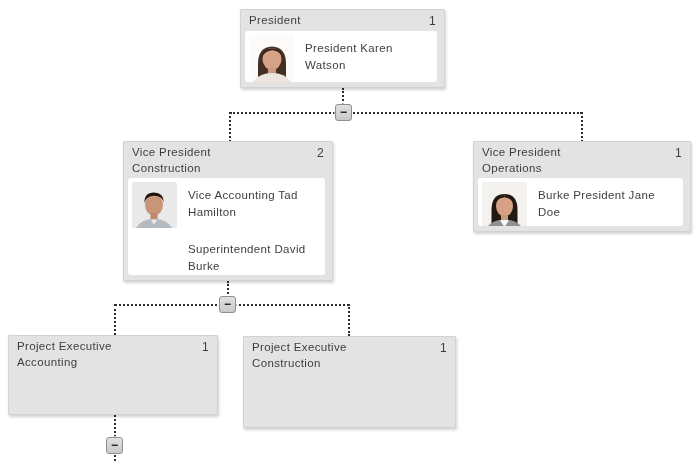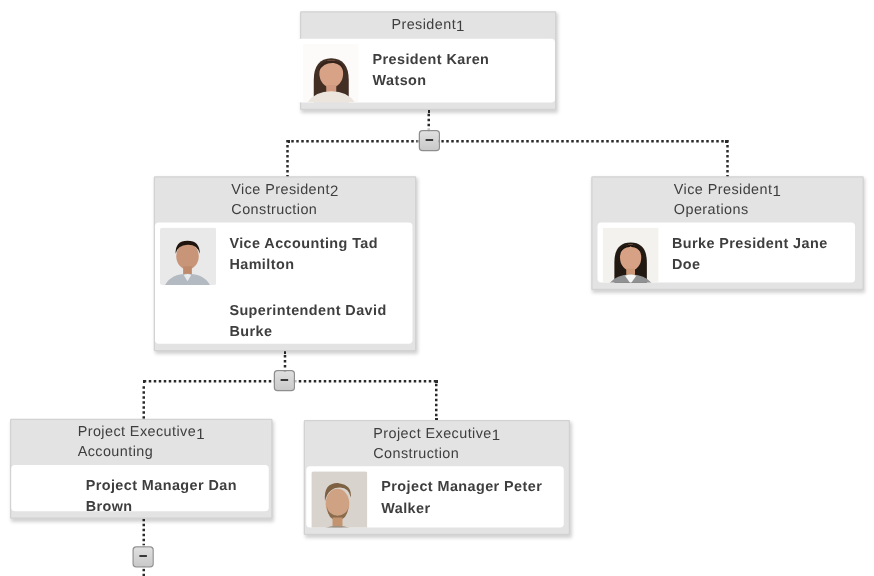--- a/index.html
+++ b/index.html
@@ -16,21 +16,20 @@
   .node {
     position: absolute;
     background: #e3e3e3;
     border: 1px solid #d2d2d2;
     border-radius: 1px;
     box-shadow: 1px 2px 3px rgba(0,0,0,0.18);
     display: flex;
     flex-direction: column;
     box-sizing: border-box;
     z-index: 3;
-    align-items: center;
   }
   .node-header {
     display: flex;
     justify-content: space-between;
     align-items: flex-start;
     padding: 3px 8px 1px 8px;
   }
   .node-title {
     font-size: 11.5px;
     letter-spacing: .35px;
@@ -46,21 +45,20 @@
     flex: 1;
     background: #ffffff;
     border-radius: 3px;
     margin: 1px 7px 5px 4px;
     padding: 4px;
     overflow: hidden;
   }
   .member-row {
     display: flex;
     align-items: flex-start;
-    font-weight: bold;
   }
   .member-row + .member-row { margin-top: 8px; }
   .photo {
     width: 45px;
     flex: 0 0 45px;
     border-radius: 2px;
     overflow: hidden;
     line-height: 0;
   }
   .photo.empty { height: 1px; background: transparent; }
@@ -197,46 +195,23 @@
       </div>
     </div>
   </div>
 
   <div class="node" style="left:8px; top:335px; width:210px; height:80px;">
     <div class="node-header">
       <span class="node-title">Project Executive
 Accounting</span>
       <span class="node-count">1</span>
     </div>
-    <div class="node-body">
-      <div class="member-row">
-        <span class="photo empty"></span>
-        <span class="member-name">Project Manager Dan
-Brown</span>
-      </div>
-    </div>
   </div>
 
   <div class="node" style="left:243px; top:336px; width:213px; height:92px;">
     <div class="node-header">
       <span class="node-title">Project Executive
 Construction</span>
       <span class="node-count">1</span>
     </div>
-    <div class="node-body">
-      <div class="member-row">
-        <span class="photo">
-          <svg width="45" height="54" viewBox="0 0 45 54" xmlns="http://www.w3.org/2000/svg">
-            <rect width="45" height="54" fill="#d8d4cd"></rect>
-            <ellipse cx="21" cy="26" rx="9.5" ry="12" fill="#d0a284"></ellipse>
-            <path d="M11 24 Q9.5 9 22 9.5 Q33 11 31.5 21 Q30.5 13.5 23 13 Q13.5 13 11 24 Z" fill="#7d6142"></path>
-            <path d="M12.5 28 Q13 39 21 39.5 Q29 39 29.8 28 Q29 35 21 35.5 Q13.5 35 12.5 28 Z" fill="#8a6b4c"></path>
-            <rect x="17" y="37" width="8" height="8" fill="#c3946f"></rect>
-            <path d="M2 54 Q8 43.5 21 43.5 Q34 43.5 40 54 Z" fill="#9b9288"></path>
-          </svg>
-        </span>
-        <span class="member-name">Project Manager Peter
-Walker</span>
-      </div>
-    </div>
   </div>
 
 </div>
 
 </body></html>

